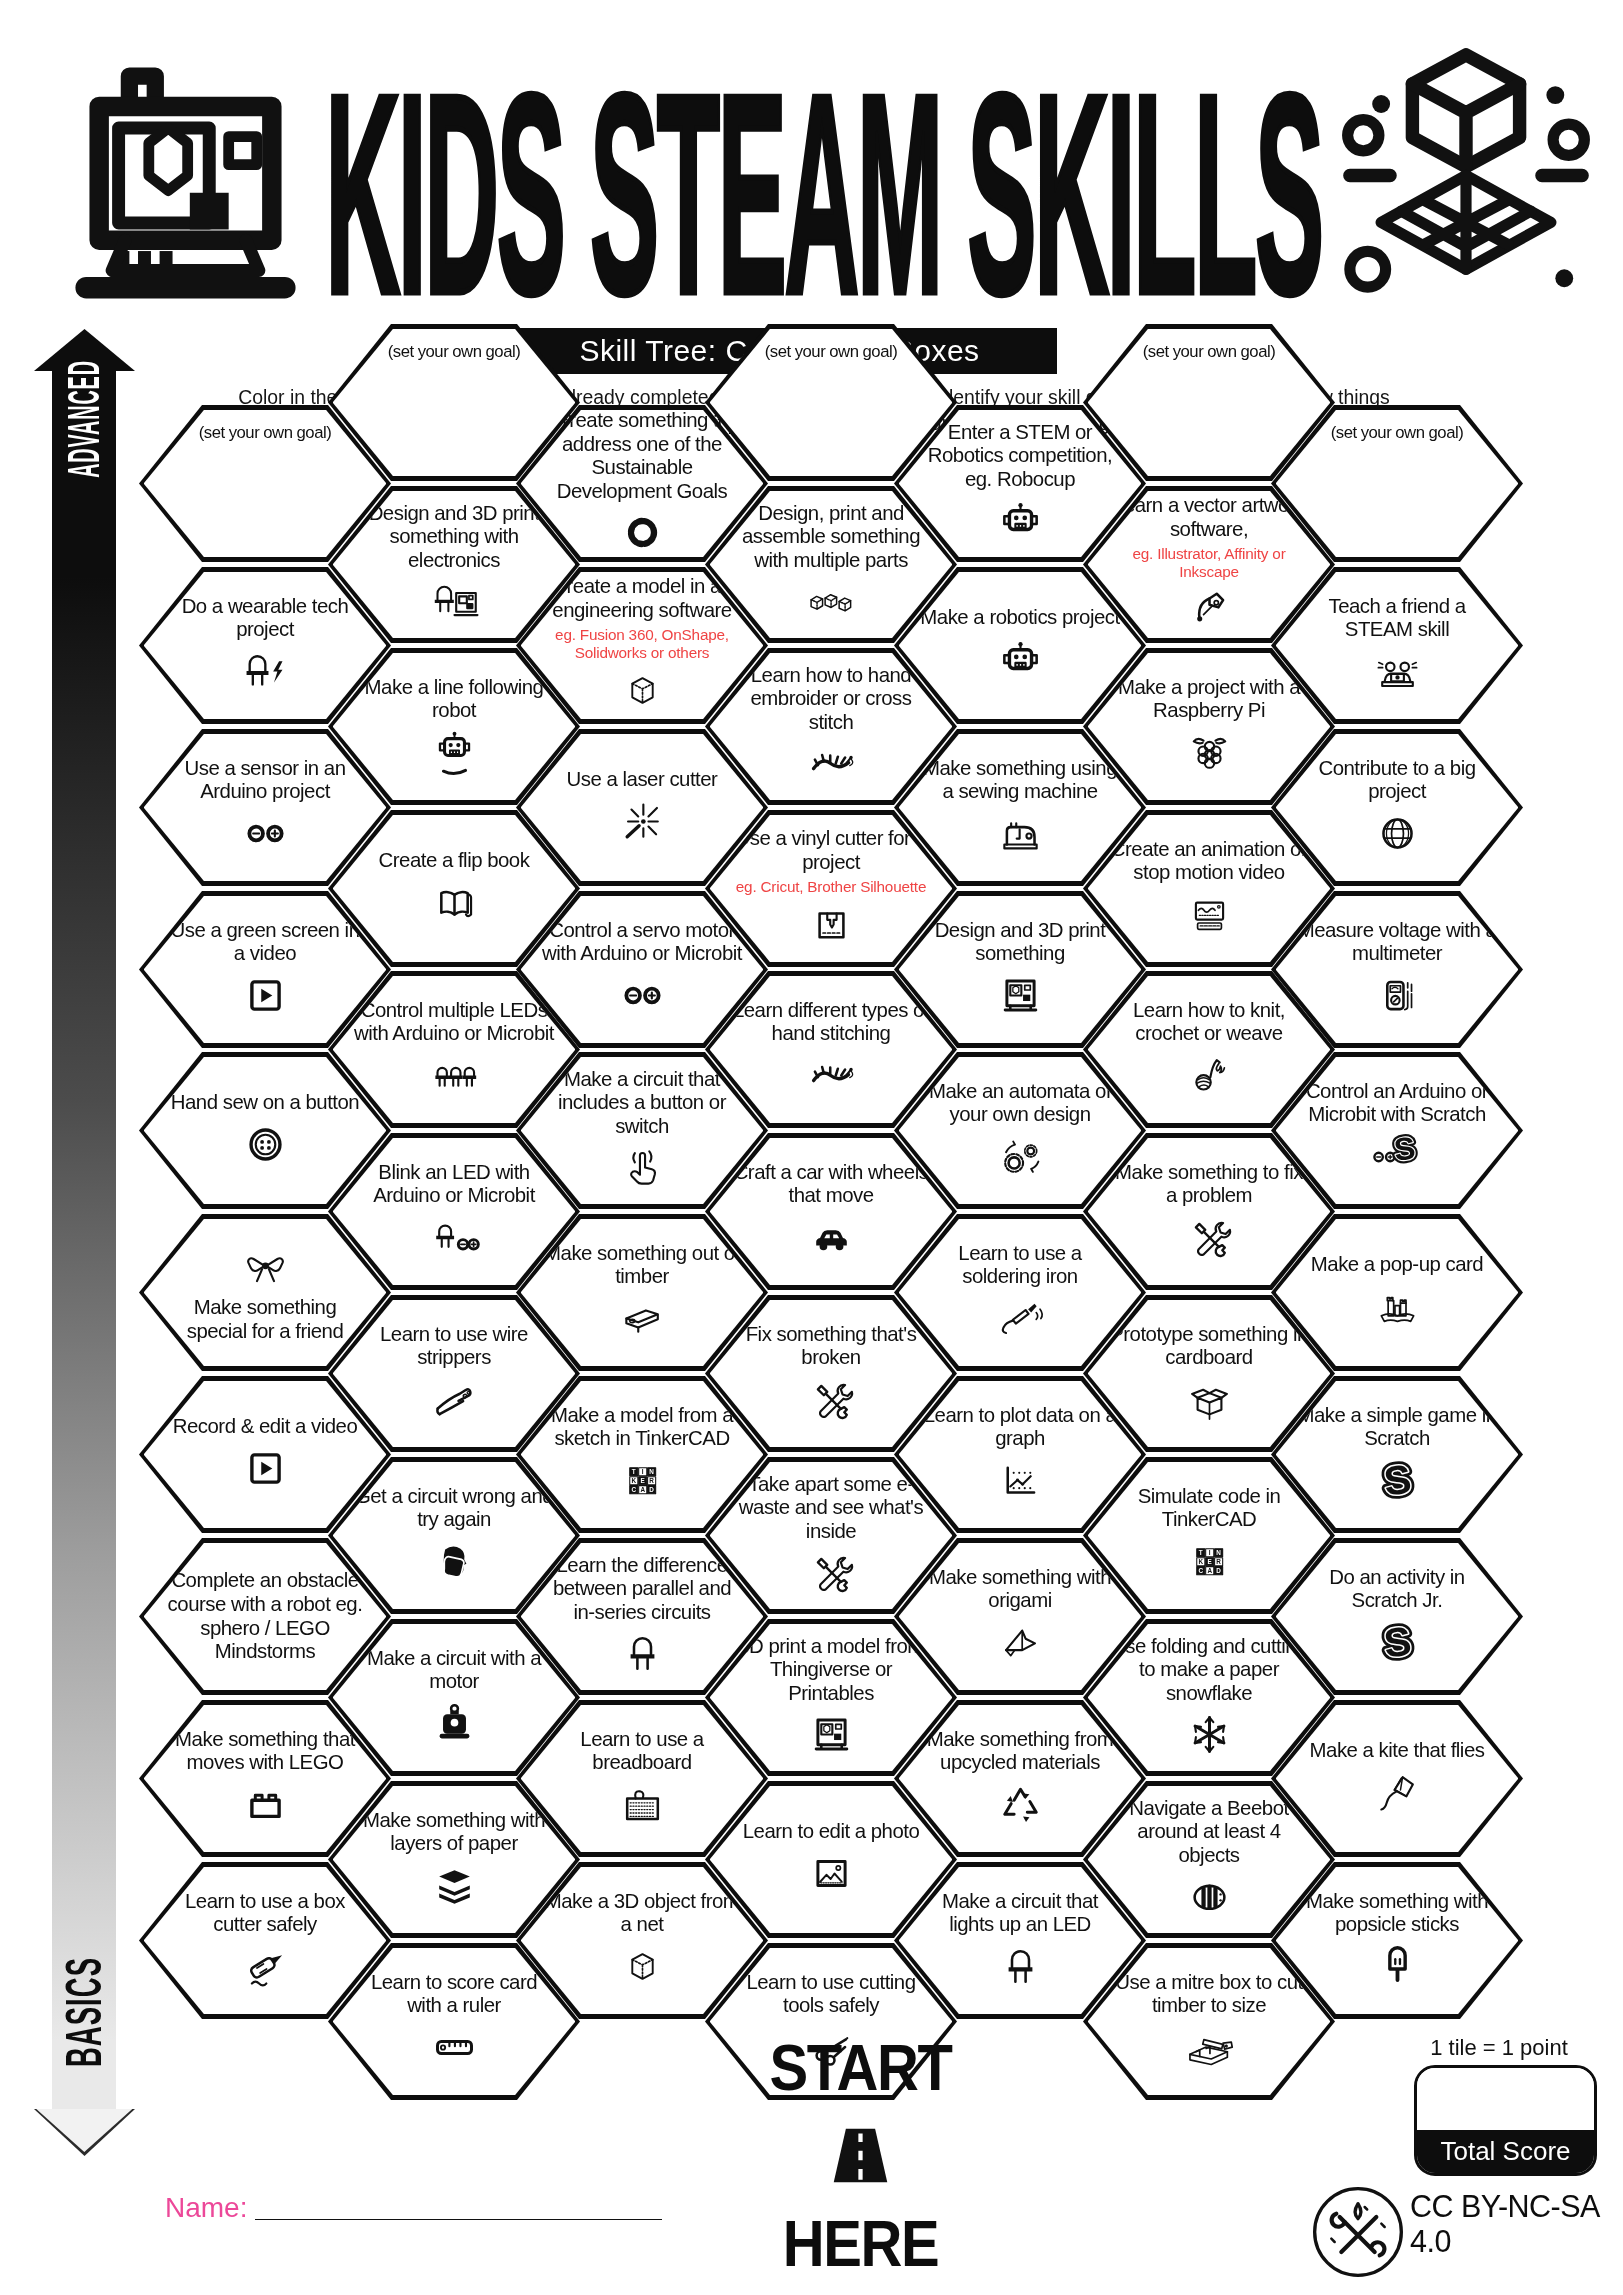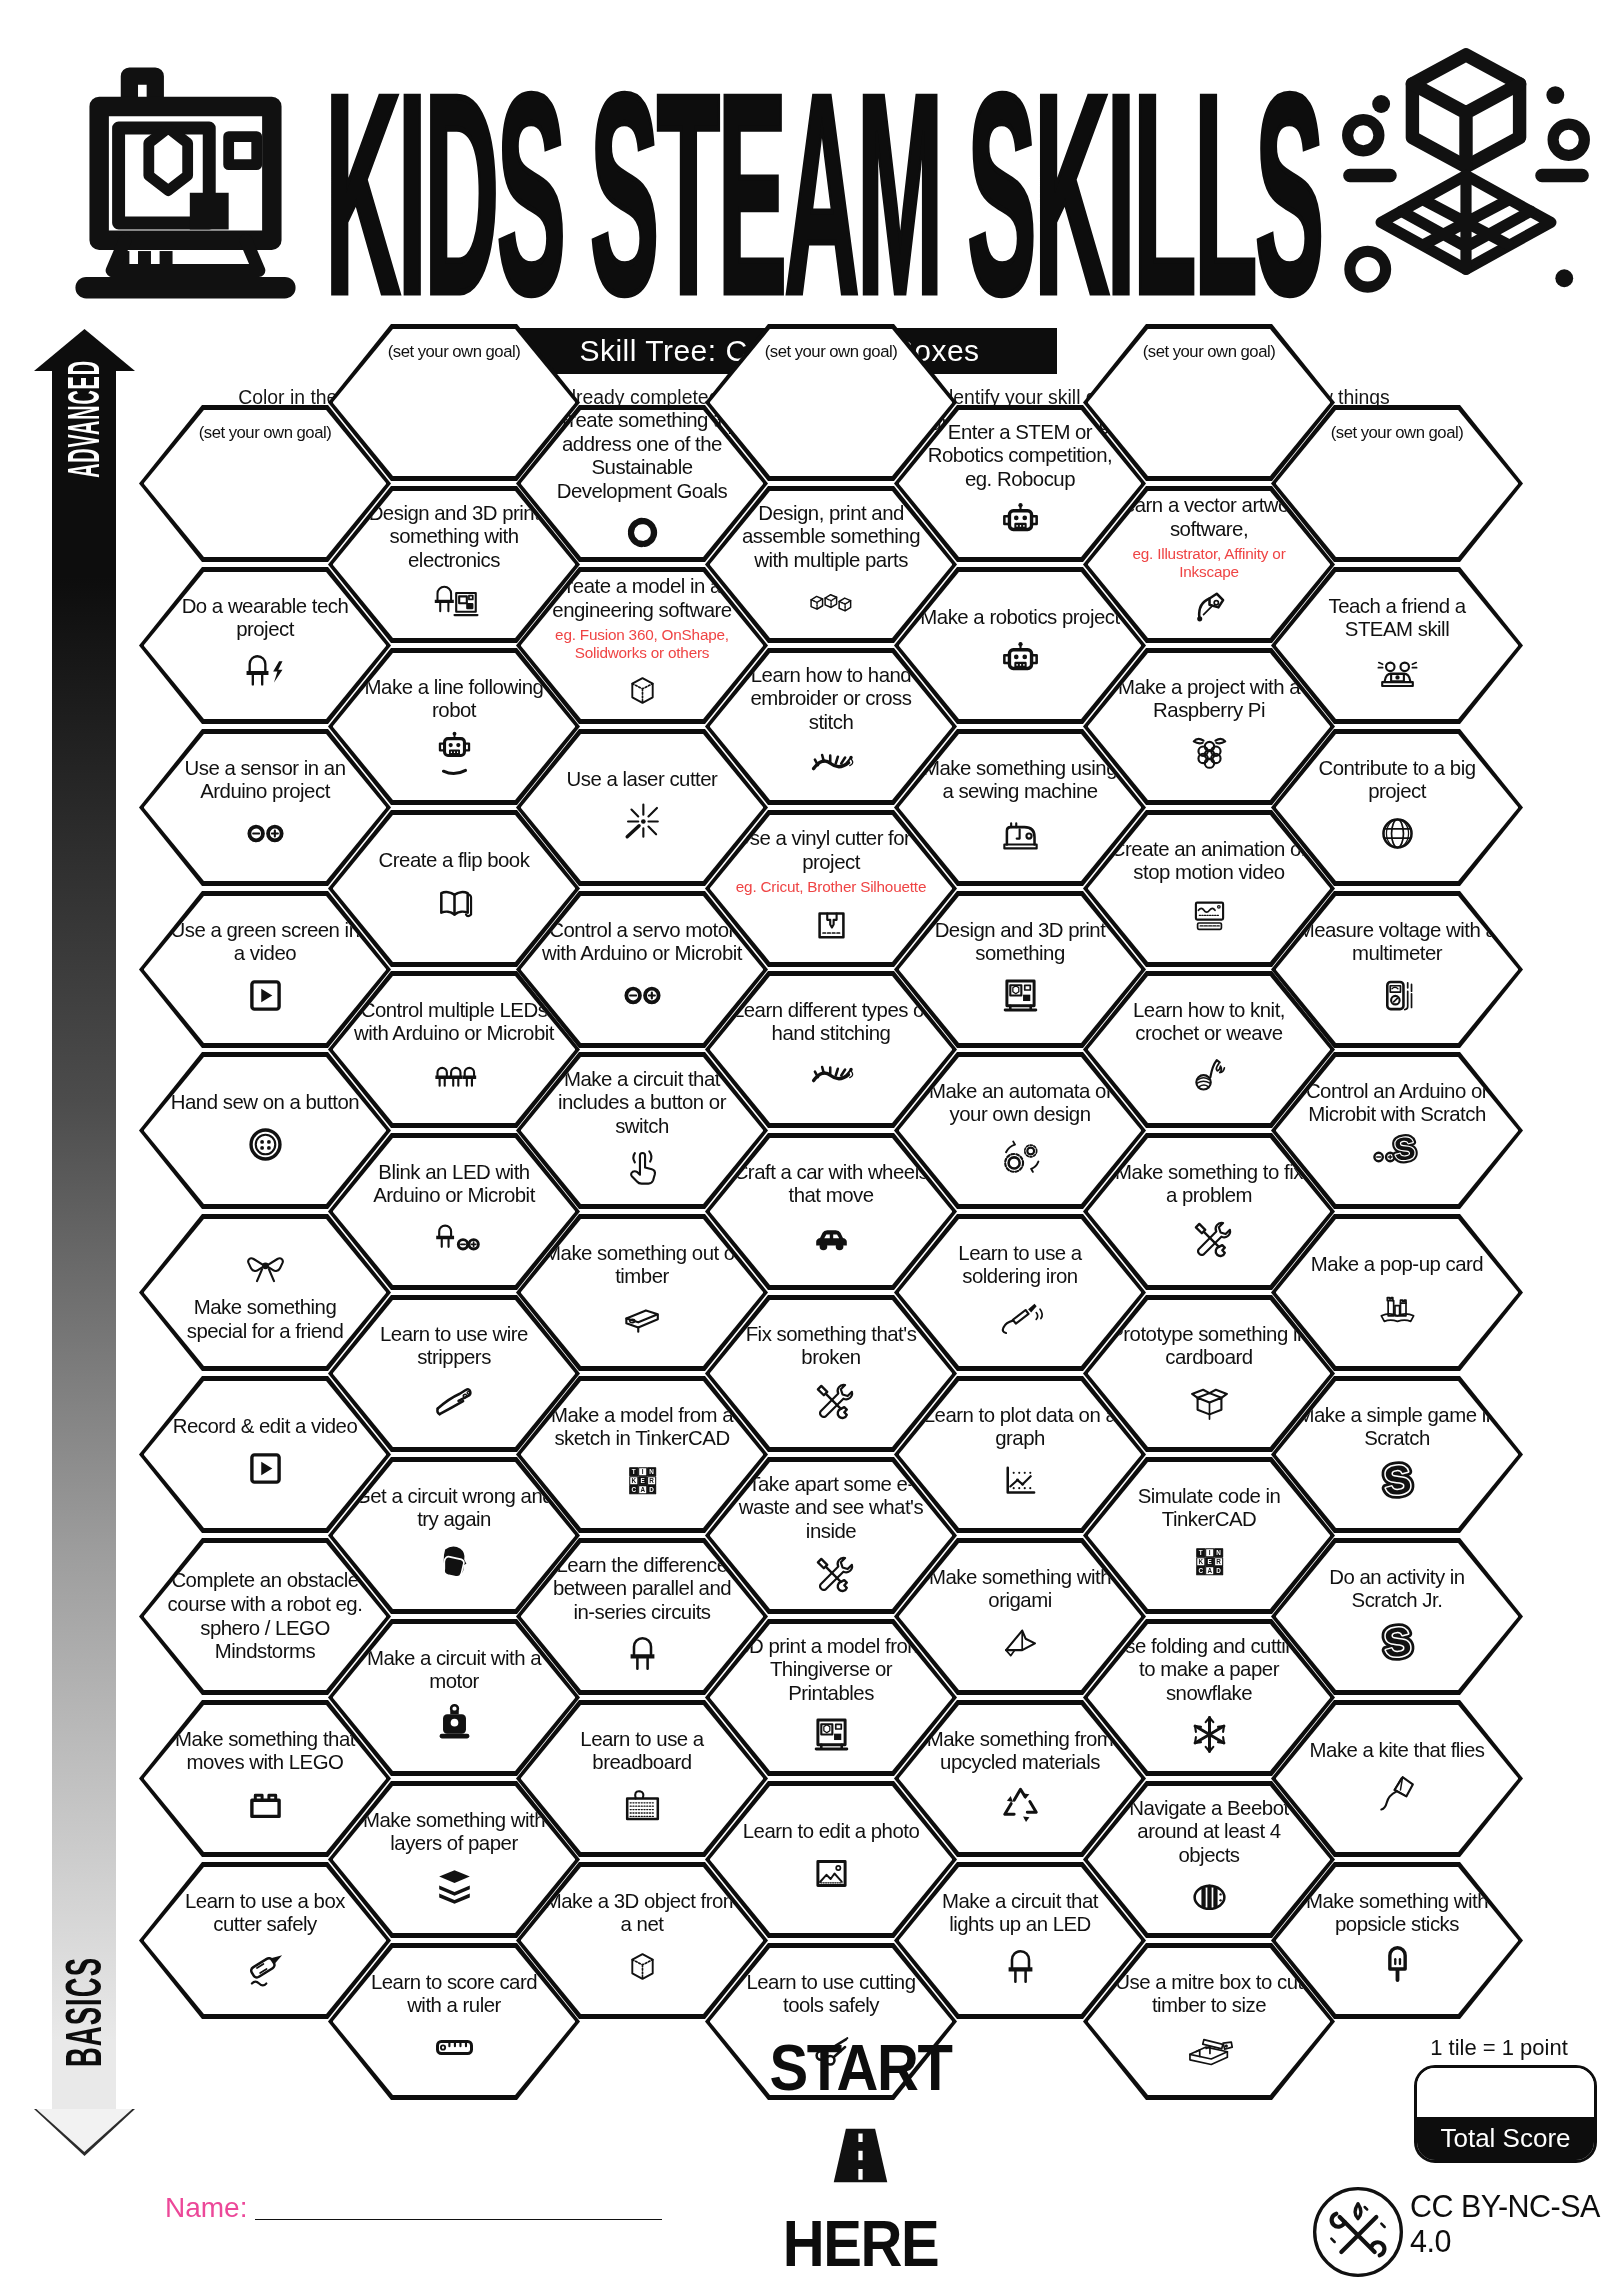--- a/index.html
+++ b/index.html
@@ -56,21 +56,21 @@
   .hex-icon { flex:none; }
 
   
   #start { position:absolute; left:657px; top:2114px; width:407px; height:83px;
            display:flex; align-items:center; justify-content:center; gap:17.6px;flex-direction:column; }
   #start .word { font-size:58px; font-weight:bold; letter-spacing:-1.4px; color:#0d0d0d;
                  transform:scaleY(1.12); }
   #road-icon svg { height:73px; display:block; }
 
   #tile-note { position:absolute; left:1397px; top:2035px; width:204px; text-align:center; font-size:22px; }
-  #score-box { position:absolute; left:1414px; top:2065px; width:183px; height:98px;
+  #score-box { position:absolute; left:1414px; top:2065px; width:183px; height:111px;
                border:3.7px solid #0d0d0d; border-radius:21px; background:#e5e5e5; overflow:hidden; }
   #score-blank { position:absolute; left:0; right:0; top:0; bottom:43px; background:#fff; }
   #score-band { position:absolute; left:0; right:0; bottom:0; height:43px; background:#0d0d0d;
                 color:#fff; display:flex; align-items:center; justify-content:center; font-size:26px; }
 
   #name-row { position:absolute; left:165px; top:2192px; display:flex; align-items:flex-end; }
   #name-label { font-size:28px; color:#ec4899; }
   #name-line { display:inline-block; width:407px; height:0; border-bottom:1.9px solid #111; margin-left:7.4px; margin-bottom:3.7px; }
 
   #mq-logo { position:absolute; left:1308px; top:2182px; z-index:5; }

